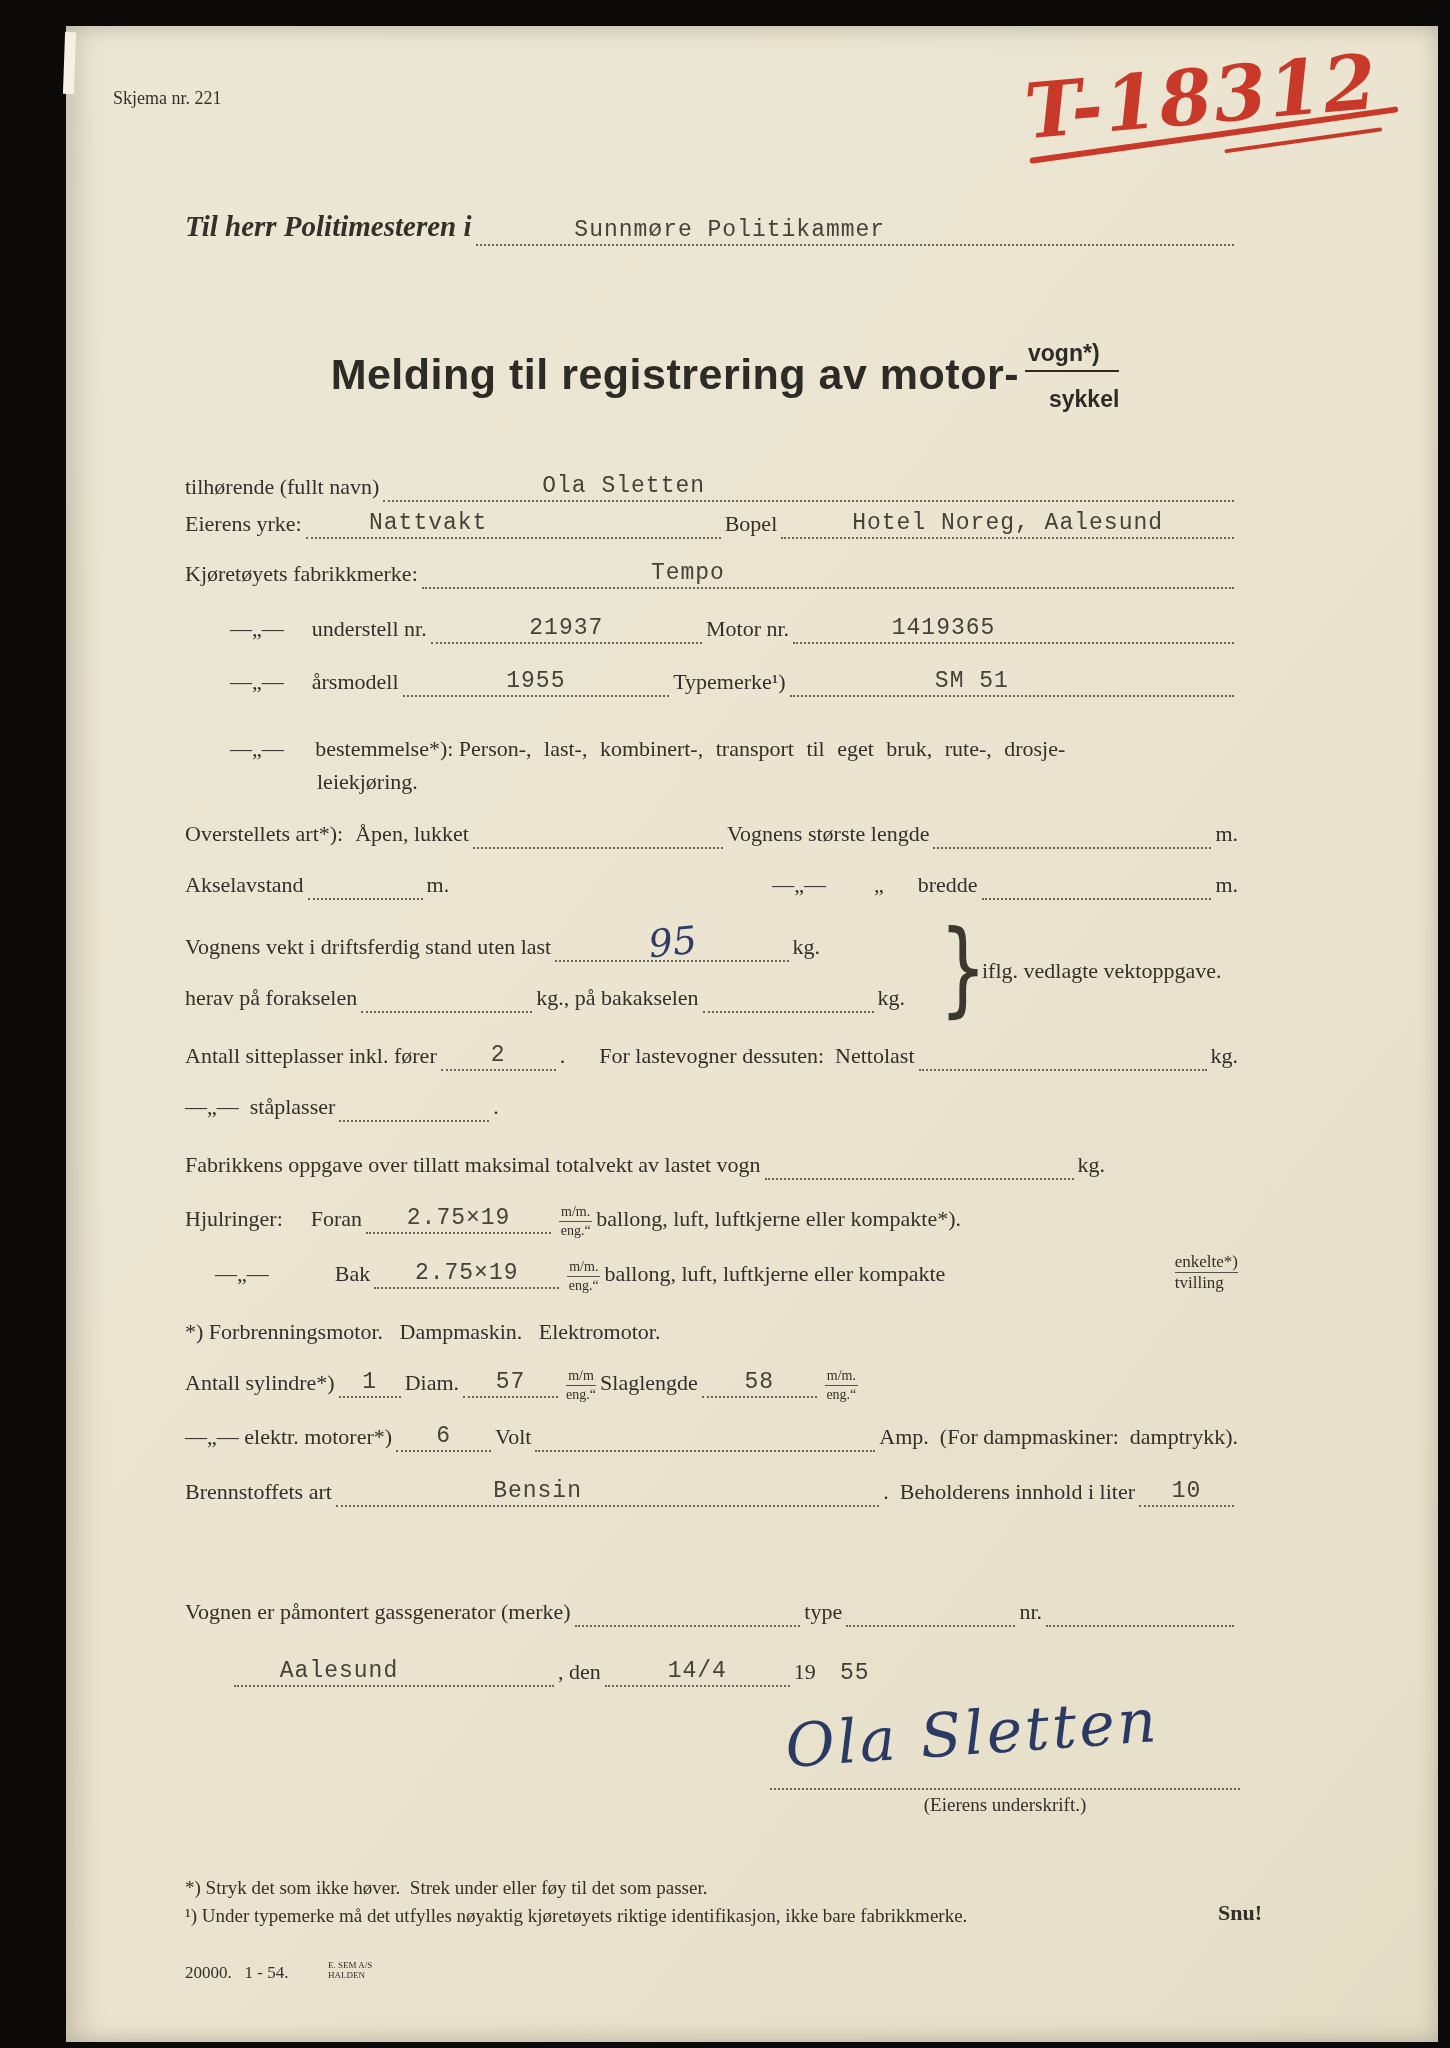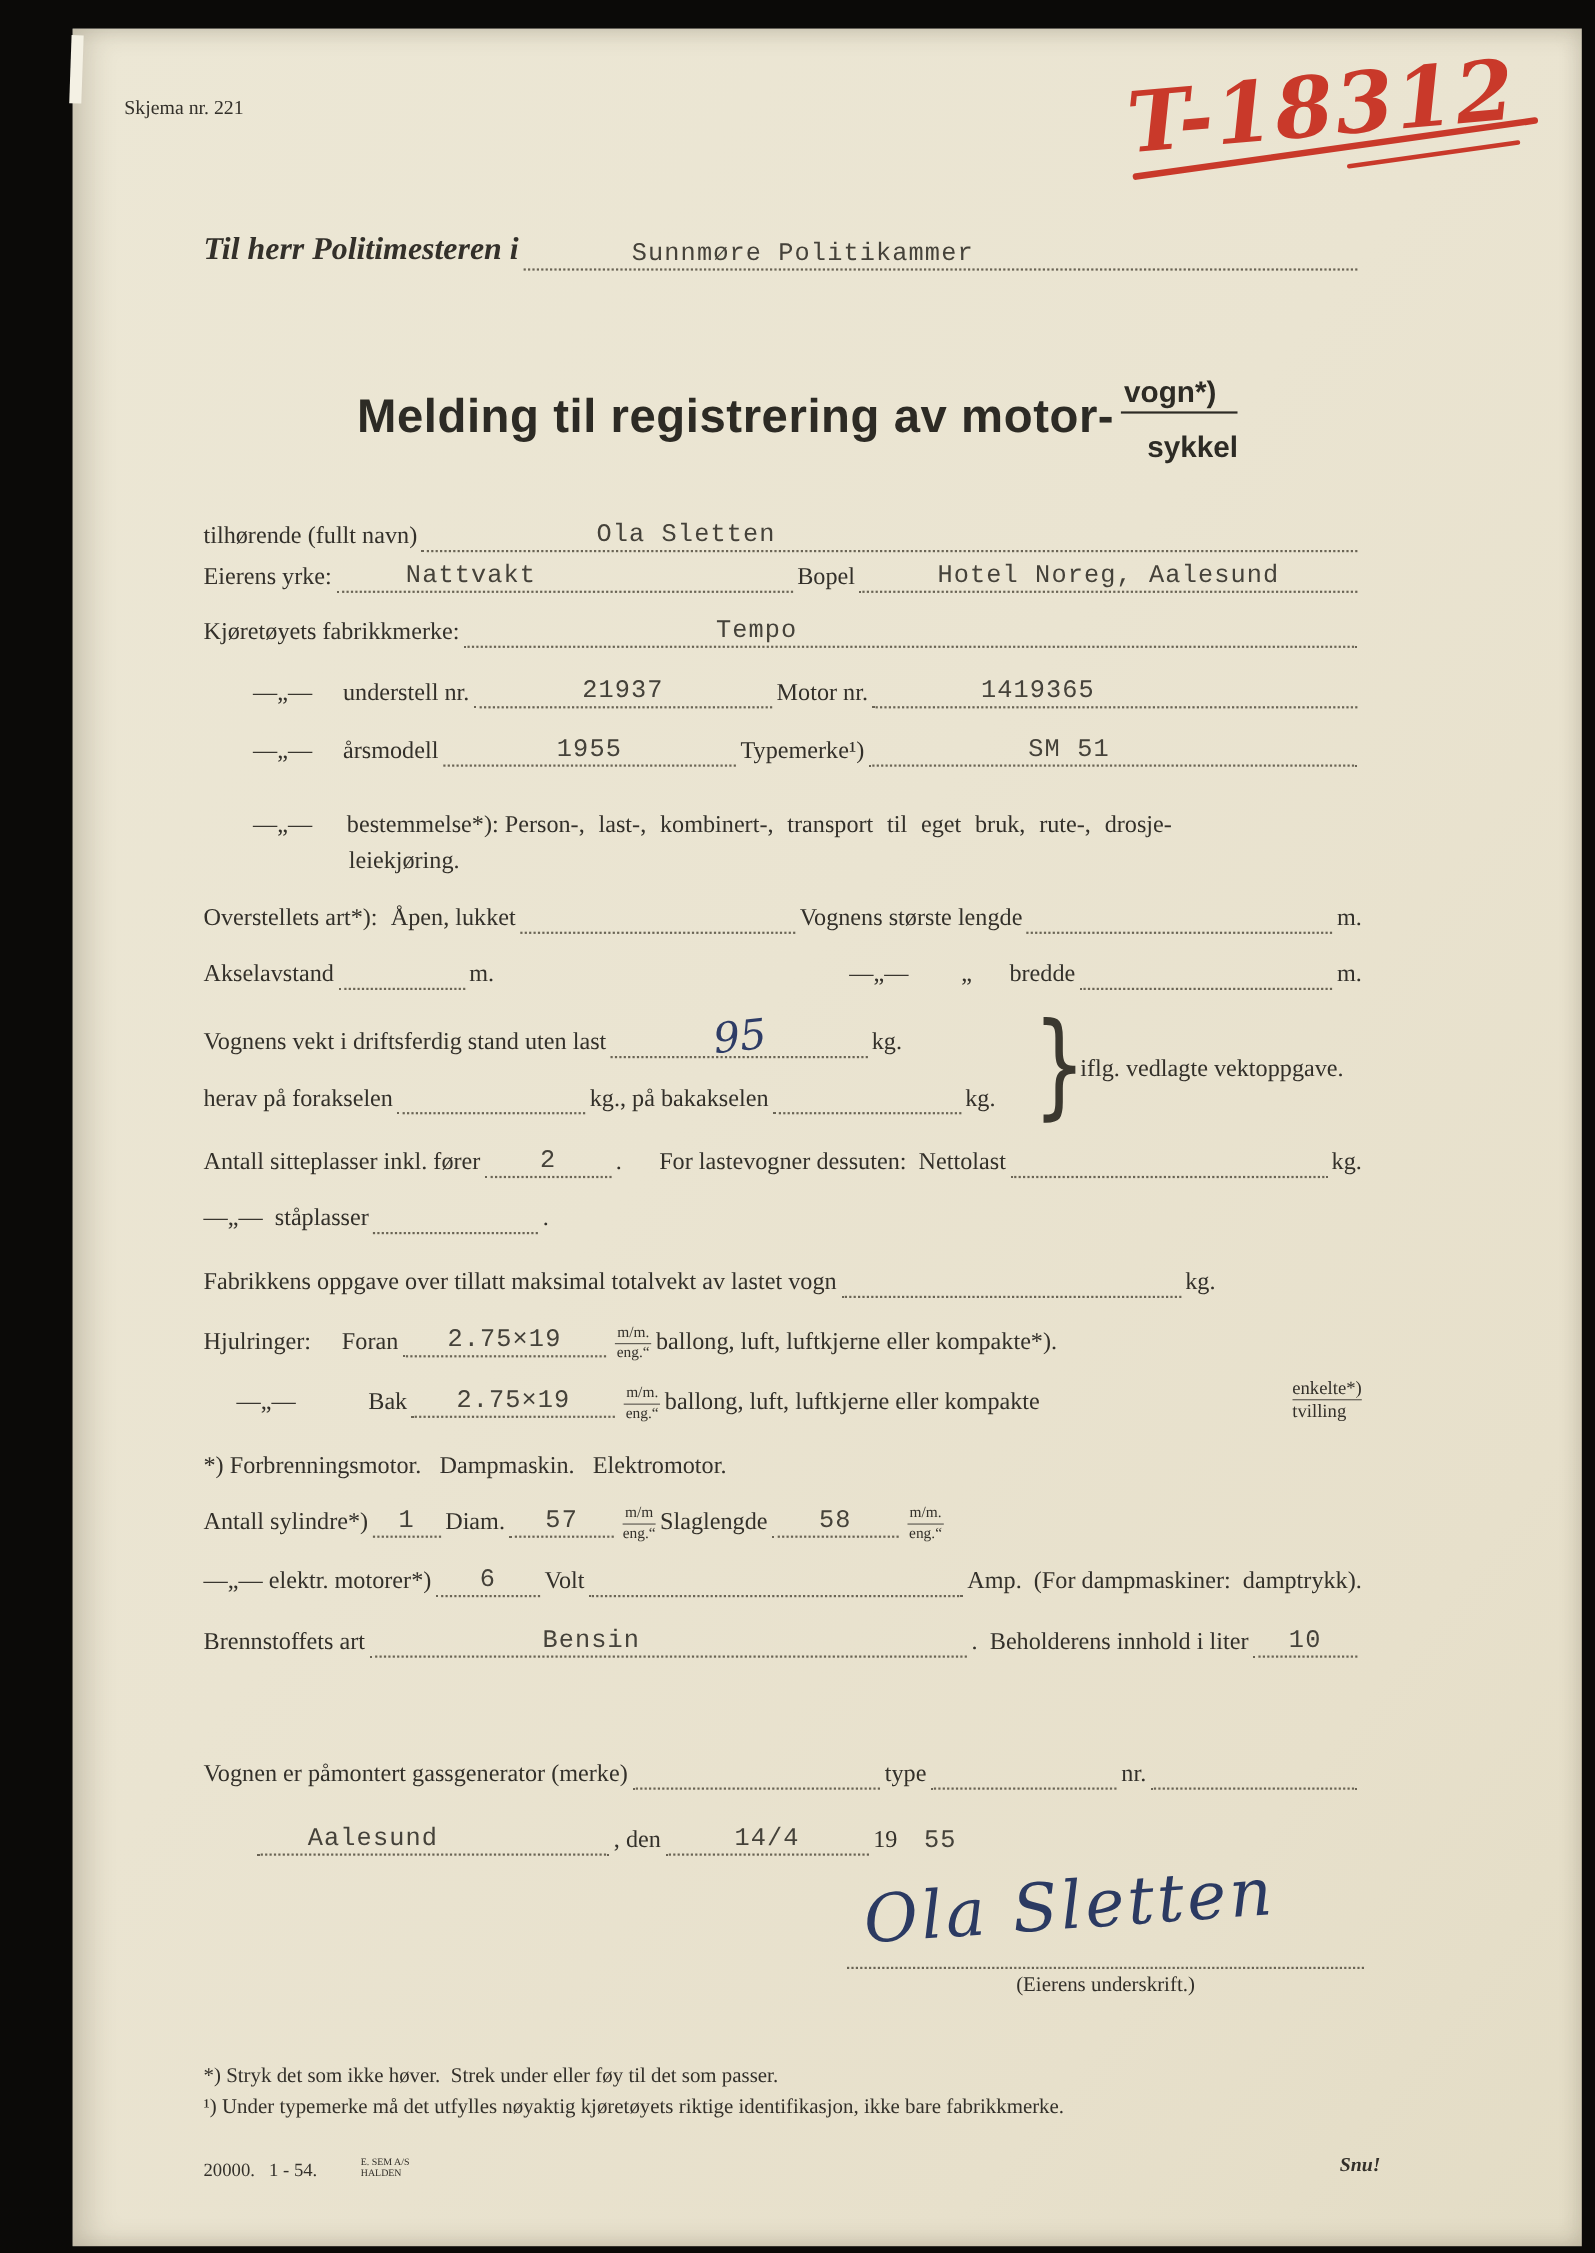--- a/index.html
+++ b/index.html
@@ -35,21 +35,21 @@
           align-self:flex-end; transform:translateY(4px); margin:0 4px; }
   .frac .ft { border-bottom:1px solid #55514a; padding:0 2px 1px; }
   .frac .fb { padding-top:1px; }
   .stk { display:inline-flex; flex-direction:column; font-size:17px; line-height:1.15; text-align:left;
          align-self:flex-end; margin-left:auto; transform:translateY(4px); }
   .stk .ft { border-bottom:1.5px solid #55514a; padding-bottom:1px; }
   .sal { font-size:29px; font-weight:bold; font-style:italic; padding-bottom:3px; }
   .titlebar { position:absolute; left:0; right:0; top:338px; display:flex; justify-content:center; align-items:center; }
   .title-main { font-family:"Liberation Sans", sans-serif; font-weight:bold; font-size:43px; letter-spacing:.5px; color:#2d2b25; }
   .tfrac { display:inline-flex; flex-direction:column; font-family:"Liberation Sans",sans-serif; font-weight:bold;
-           font-size:27px; line-height:1.2; margin-left:6px; transform:translateY(2px); color:#2d2b25;}
+           font-size:23px; line-height:1.2; margin-left:6px; transform:translateY(2px); color:#2d2b25;}
   .tfrac .ft { border-bottom:2.5px solid #2d2b25; padding:0 3px 2px; }
   .tfrac .fb { padding-top:14px;margin-left:24px; }
   .note { position:absolute; font-size:22px; white-space:pre; }
   .small { font-size:19px; }
   .stamp { position:absolute; left:1025px; top:52px; transform:rotate(-5deg);
            color:#c9392a; font-family:"DejaVu Serif",serif; font-style:italic; font-weight:bold; font-size:76px; letter-spacing:2px;}
   .stamp .bar1 { height:6px; background:#c9392a; width:105%; transform:rotate(-3deg); margin-top:-8px; border-radius:3px;}
   .stamp .bar2 { height:4px; background:#c9392a; width:45%; margin-left:55%; transform:rotate(-3deg); margin-top:8px; border-radius:3px;}
   .brace { position:absolute; left:930px; top:916px; font-family:"DejaVu Sans",sans-serif; font-size:104px; line-height:1;
            color:#3b382f; transform:scaleX(.72); }
@@ -321,14 +321,14 @@
   <div class="sigcap">(Eierens underskrift.)</div>
 
   <div class="note small" style="left:185px; top:1877px;">*) Stryk det som ikke høver.  Strek under eller føy til det som passer.</div>
   <div class="note small" style="left:185px; top:1905px;">¹) Under typemerke må det utfylles nøyaktig kjøretøyets riktige identifikasjon, ikke bare fabrikkmerke.</div>
 
   <div class="note" style="left:185px; top:1963px; font-size:17px;">20000.   1 - 54.</div>
   <div style="position:absolute; left:328px; top:1960px; font-size:9px; line-height:1.15;">
     <div>E. SEM A/S</div>
     <div>HALDEN</div>
   </div>
-  <div class="note" style="left:1218px; top:1958px; font-size:18px; font-weight:bold;font-style:italic;">Snu!</div>
+  <div class="note" style="left:1218px; top:1900px; font-size:22px; font-weight:bold;">Snu!</div>
 </div>
 
 </body></html>

